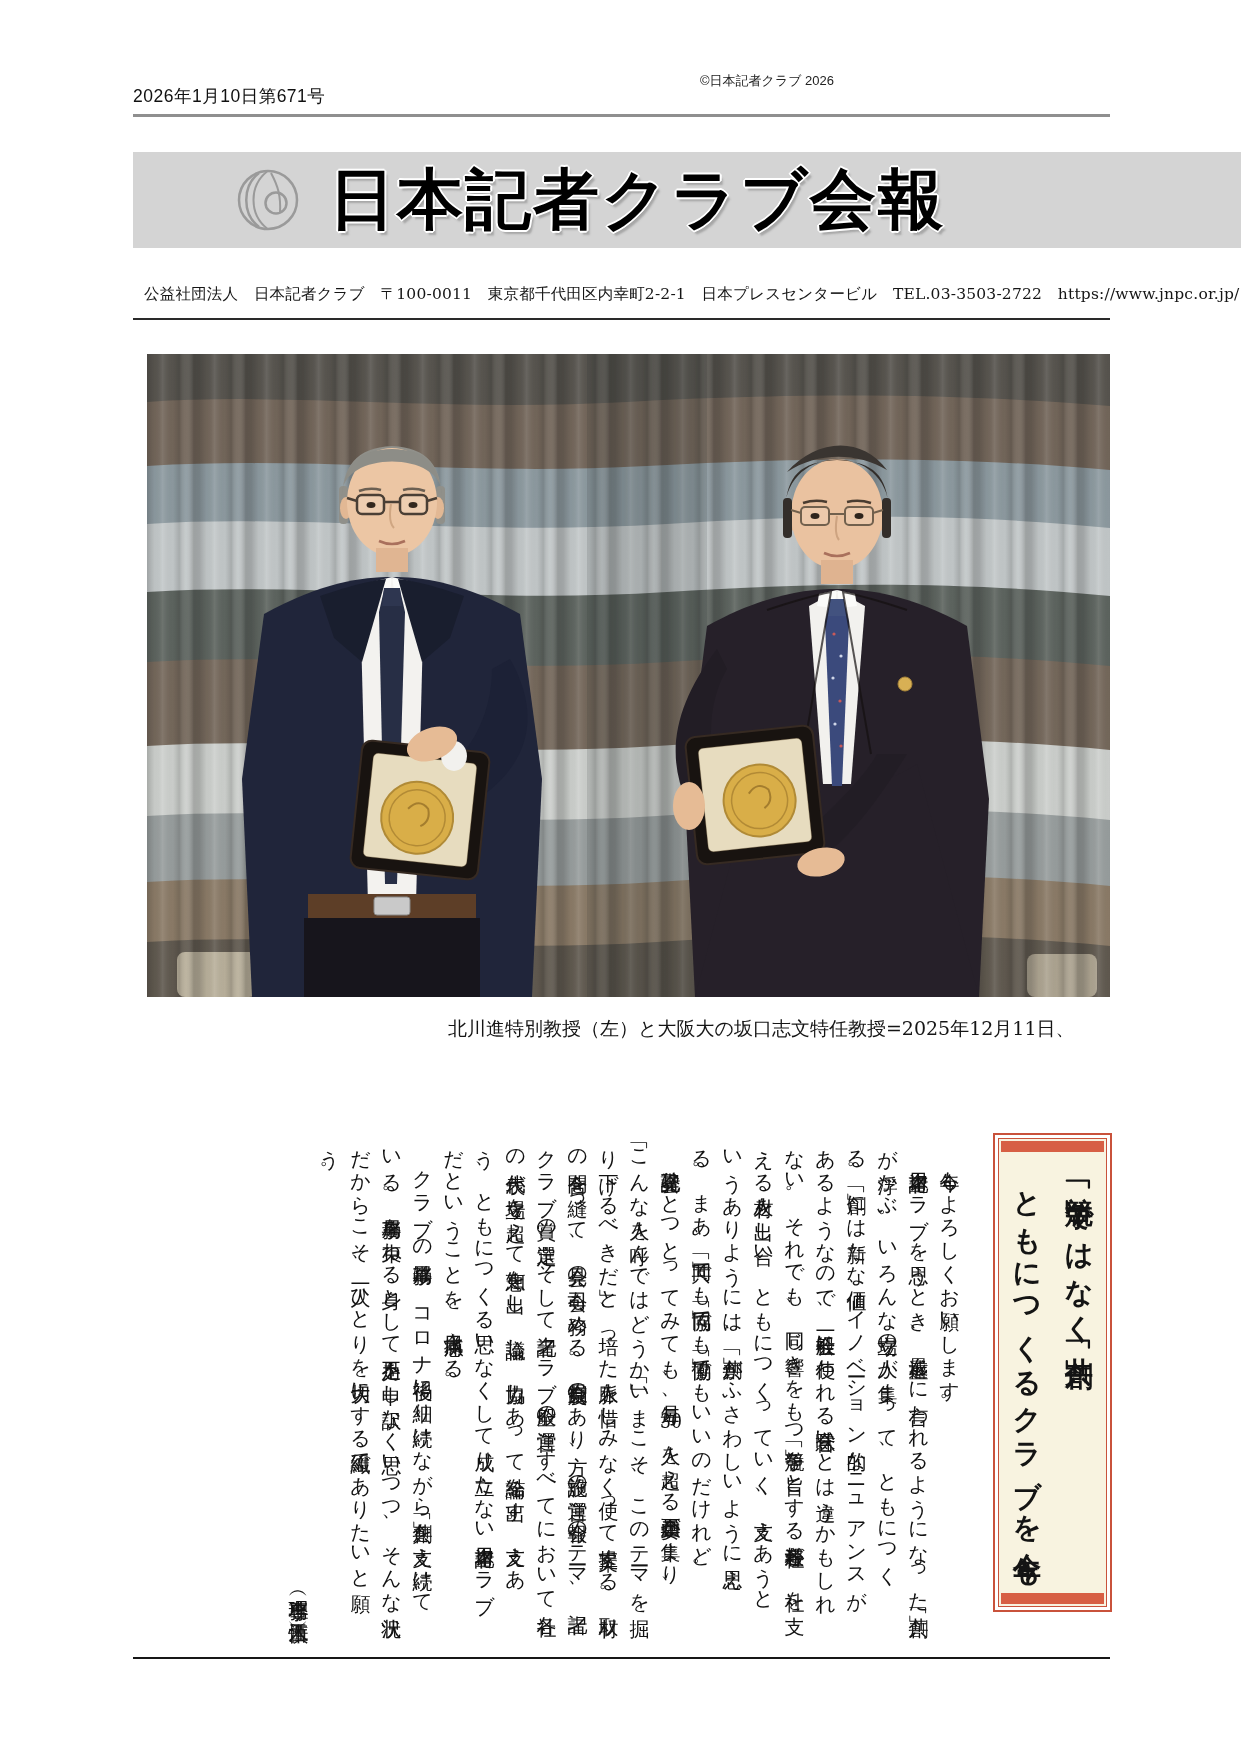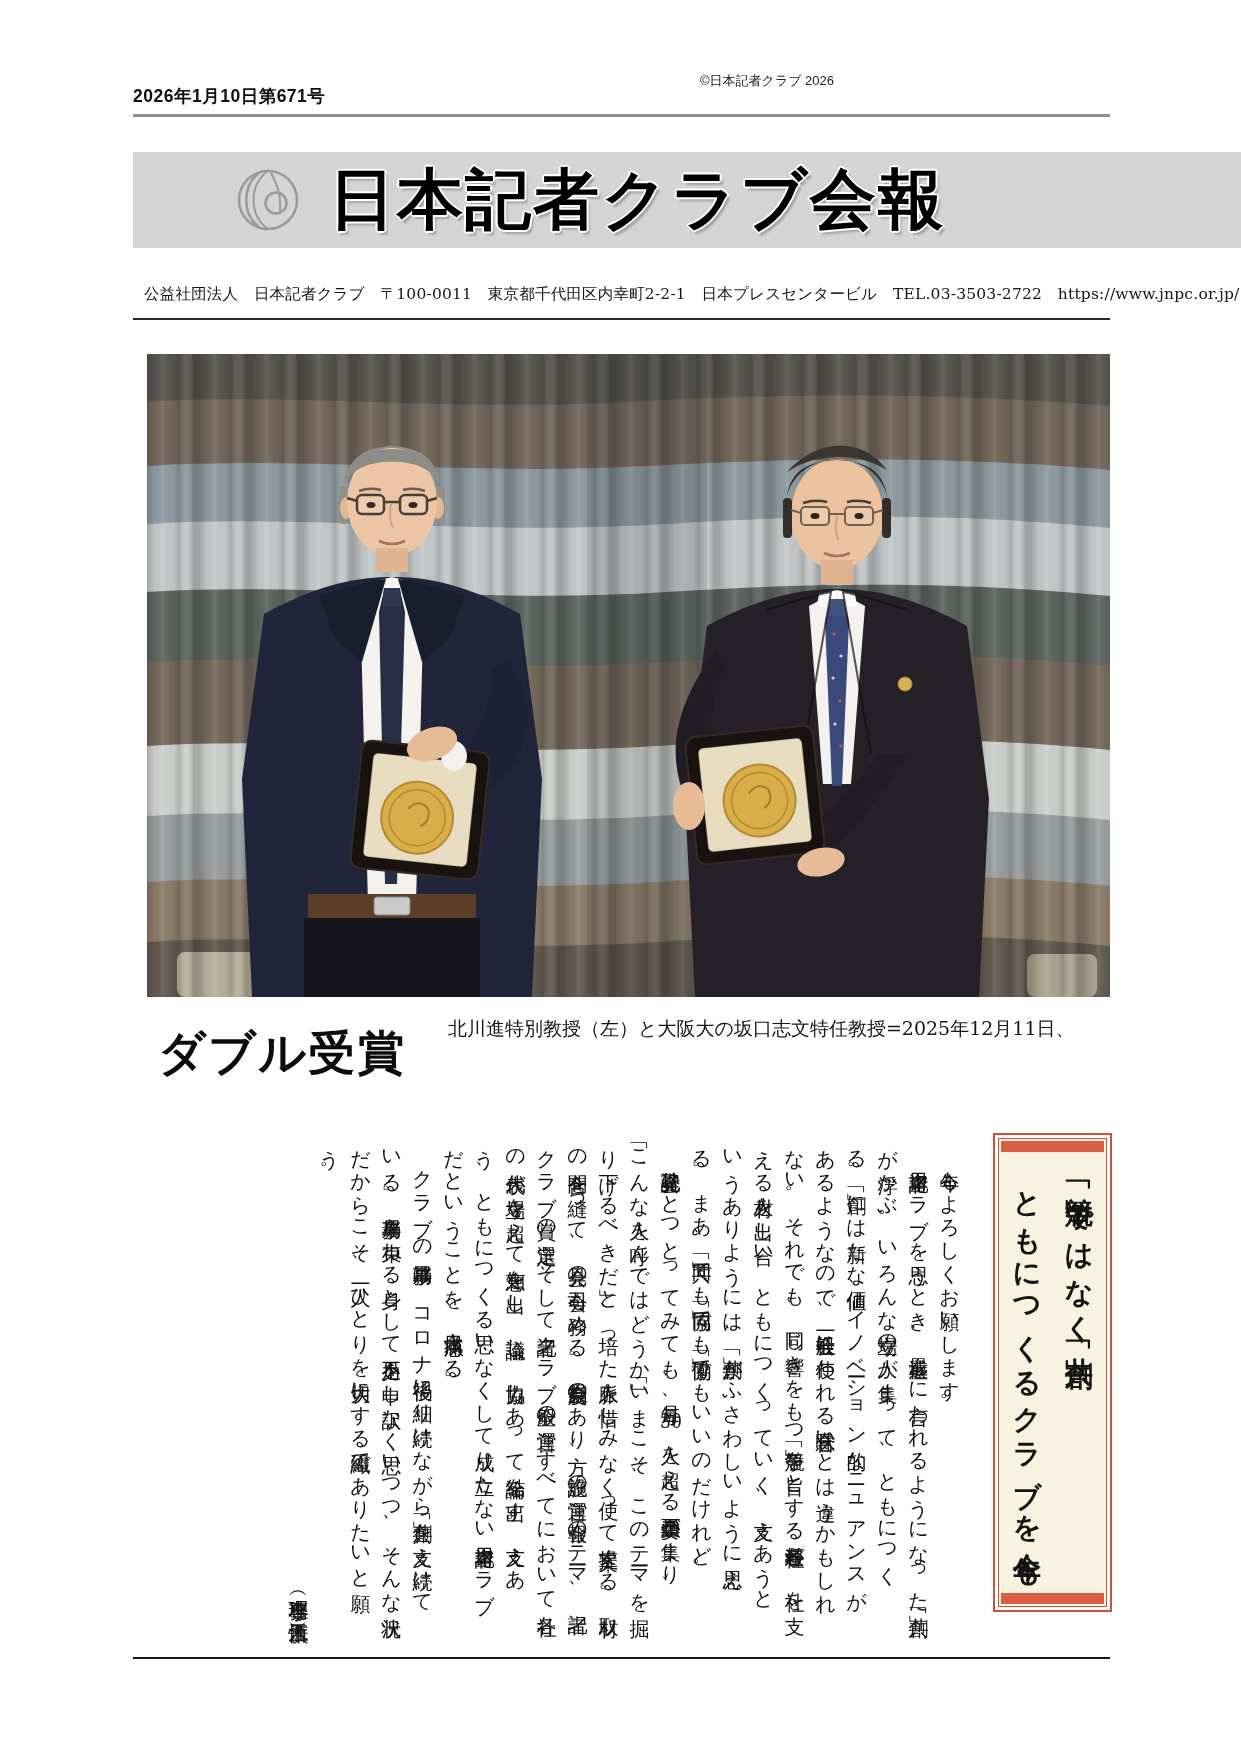--- a/index.html
+++ b/index.html
@@ -1,20 +1,20 @@
 <!DOCTYPE html>
 <html><head>
 <meta charset="utf-8">
 <style>
   html,body{margin:0;padding:0;background:#ffffff;}
   .page{position:relative;width:1241px;height:1754px;background:#fff;overflow:hidden;
         font-family:"DejaVu Serif",serif;color:#111;}
   
   .hdr-issue{position:absolute;left:133px;top:84px;font-family:"Liberation Sans",sans-serif;
-             font-weight:bold;font-size:17.5px;letter-spacing:.5px;color:#101010;}
+             font-weight:normal;font-size:17.5px;letter-spacing:.5px;color:#101010;}
   .hdr-copy{position:absolute;left:700px;right:131px;top:72px;
             font-family:"Liberation Sans",sans-serif;font-size:13px;color:#222;}
   .rule{position:absolute;}
   .hdr-rule{left:133px;top:114px;width:977px;height:3px;background:#8f8f8f;}
   
   .banner{position:absolute;left:133px;top:152px;width:1135px;height:96px;background:#d4d4d4;
           display:flex;align-items:center;gap:29px;padding-left:103px;box-sizing:border-box;}
   .logo{width:64px;height:64px;flex:0 0 auto;display:block;}
   .banner-title{font-weight:bold;font-size:66px;letter-spacing:2px;color:#000;white-space:nowrap;
      text-shadow:-2px 0 0 #fff,2px 0 0 #fff,0 -2px 0 #fff,0 2px 0 #fff,
@@ -204,21 +204,20 @@
             <circle cx="4" cy="6" r="28" fill="none" stroke="rgba(130,95,30,0.45)" stroke-width="1.5"></circle>
             <path d="M-6,-2 Q4,-14 14,-4 Q18,8 8,14" fill="none" stroke="rgba(120,85,25,0.55)" stroke-width="2"></path>
           </g>
         </g>
         <ellipse cx="-148" cy="352" rx="16" ry="24" fill="#e6bb95"></ellipse>
         <ellipse cx="-16" cy="408" rx="24" ry="14" fill="#e6bb95" transform="rotate(-12 -16 408)"></ellipse>
       </g>
     </svg>
   </div>
 
-  <div class="cap-head">ダブル受賞</div>
   <div class="cap-text">
     <div>北川進特別教授（左）と大阪大の坂口志文特任教授=2025年12月11日、</div>
   </div>
 
   <div class="article-box">
     <div class="article-box-inner">
       <div class="box-title">
         <div>「競争」ではなく「共創」</div>
         <div>ともにつくるクラブを今年も</div>
       </div>

